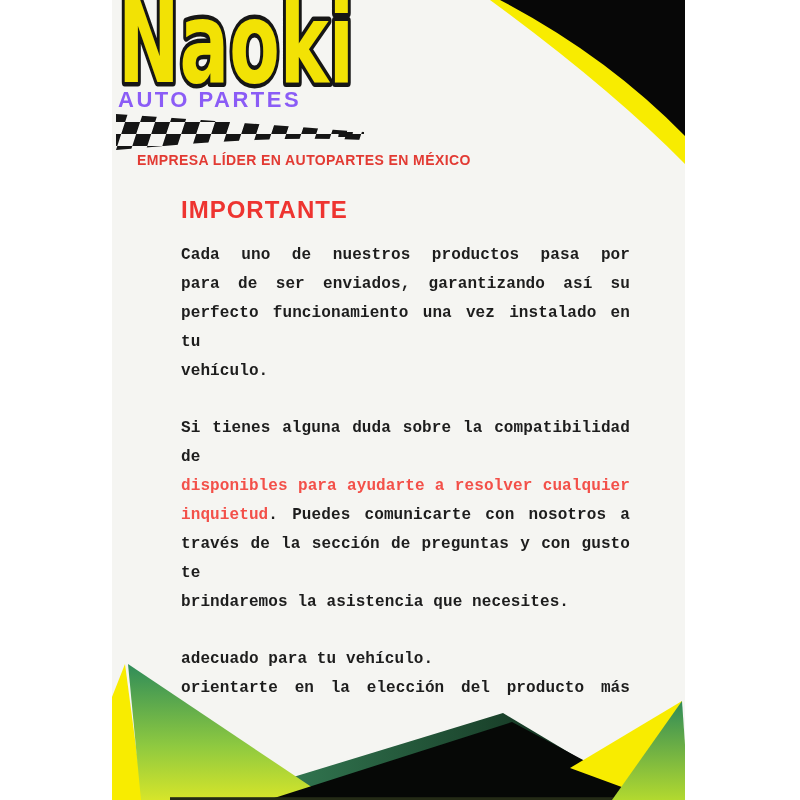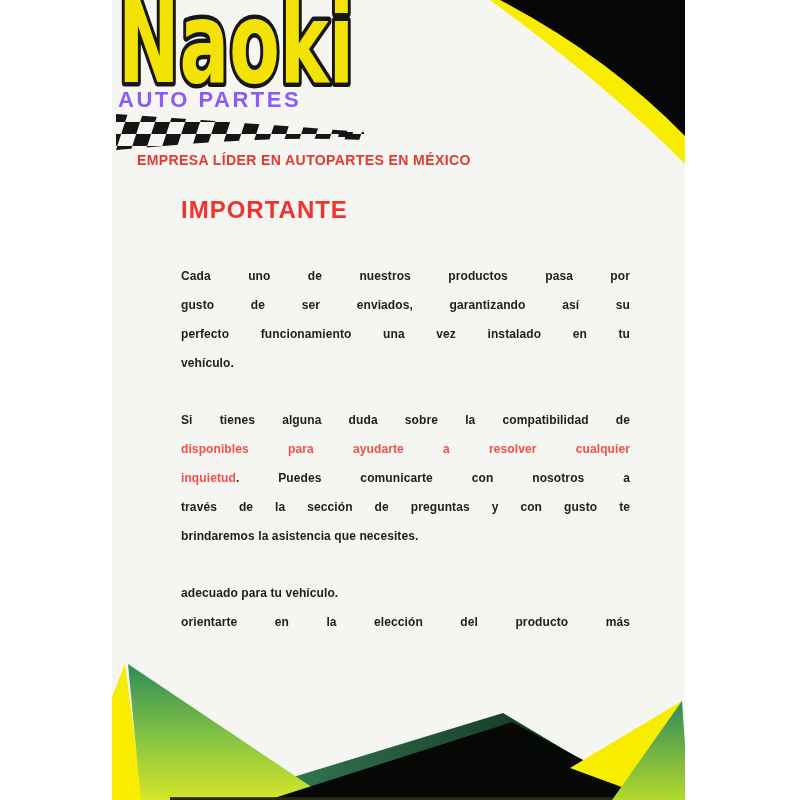--- a/index.html
+++ b/index.html
@@ -14,22 +14,22 @@
   .logo-svg{position:absolute;left:-4px;top:-10px;width:300px;height:106px;overflow:visible;}
   .autopartes{position:absolute;left:6px;top:87px;font-size:22px;font-weight:700;
               letter-spacing:2.5px;color:#8b5cf6;white-space:nowrap;}
   .flag-svg{position:absolute;left:2px;top:110px;width:256px;height:42px;}
   .tagline{position:absolute;left:9px;top:152px;font-size:14px;font-weight:700;
            letter-spacing:0.4px;color:#e23a33;white-space:nowrap;padding-left:16px;}
 
   
   .heading{position:absolute;left:69px;top:196px;margin:0;font-size:24px;font-weight:700;
            letter-spacing:1px;color:#ee3430;white-space:nowrap;}
-  .bodytext{position:absolute;left:69px;top:262px;width:449px;color:#1d1d1d;
-            font-size:12px;font-weight:700;line-height:29px;letter-spacing:0.1px;}
+  .bodytext{position:absolute;left:69px;top:241px;width:449px;color:#1d1d1d;
+            font-size:16px;font-weight:700;line-height:29px;letter-spacing:0.1px;font-family:Liberation Mono, monospace;}
   .para{margin:0 0 28px 0;}
   .line{text-align:justify;text-align-last:justify;}
   .line.last{text-align:center;text-align-last:left;}
   .red{color:#f35049;}
 
   
   .bottom-svg{position:absolute;left:0;bottom:0;width:573px;height:150px;display:block;}
 </style>
 </head>
 <body>
@@ -60,21 +60,21 @@
       </svg>
 
       <div class="tagline">EMPRESA LÍDER  EN AUTOPARTES EN MÉXICO</div>
     </header>
 
     <main>
       <h1 class="heading">IMPORTANTE</h1>
       <div class="bodytext">
           <div class="para">
             <div class="line"><span>Cada uno de nuestros productos pasa por</span></div>
-            <div class="line"><span>gusto de ser enviados, garantizando así su</span></div>
+            <div class="line"><span>para de ser enviados, garantizando así su</span></div>
             <div class="line"><span>perfecto funcionamiento una vez instalado en tu</span></div>
             <div class="line last"><span>vehículo.</span></div>
           </div>
           <div class="para">
             <div class="line"><span>Si tienes alguna duda sobre la compatibilidad de</span></div>
             <div class="line"><span class="red">disponibles para ayudarte a resolver cualquier</span></div>
             <div class="line"><span class="red">inquietud</span><span>. Puedes comunicarte con nosotros a</span></div>
             <div class="line"><span>través de la sección de preguntas y con gusto te</span></div>
             <div class="line last"><span>brindaremos la asistencia que necesites.</span></div>
           </div>

